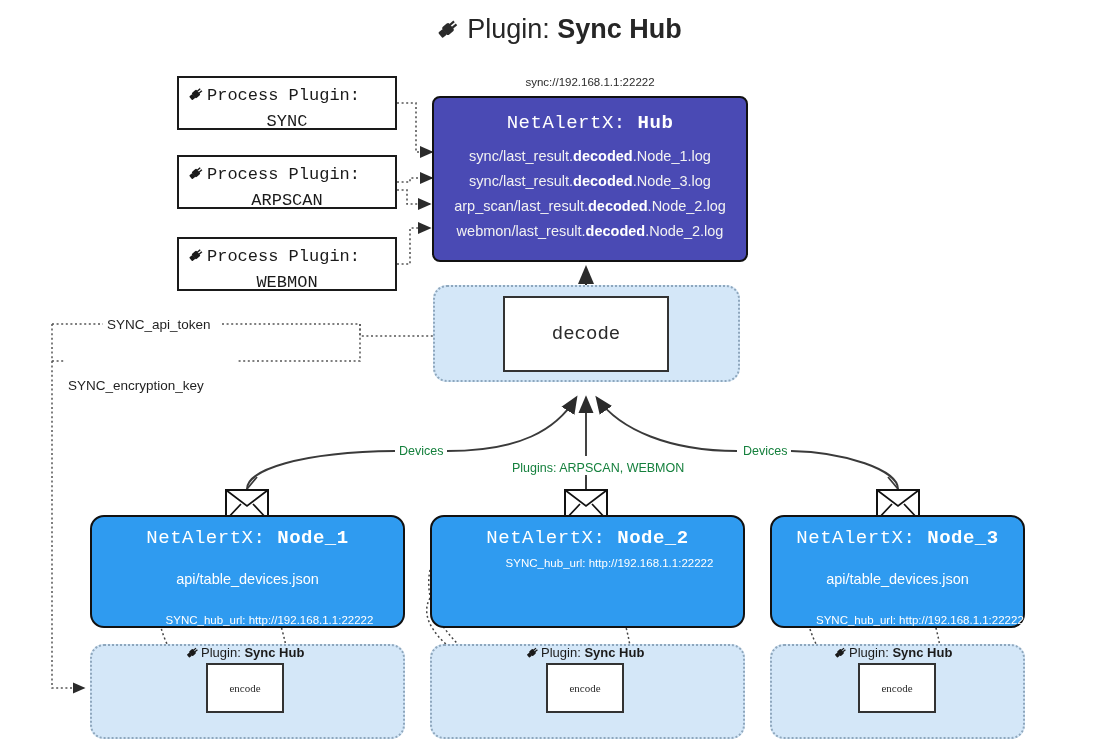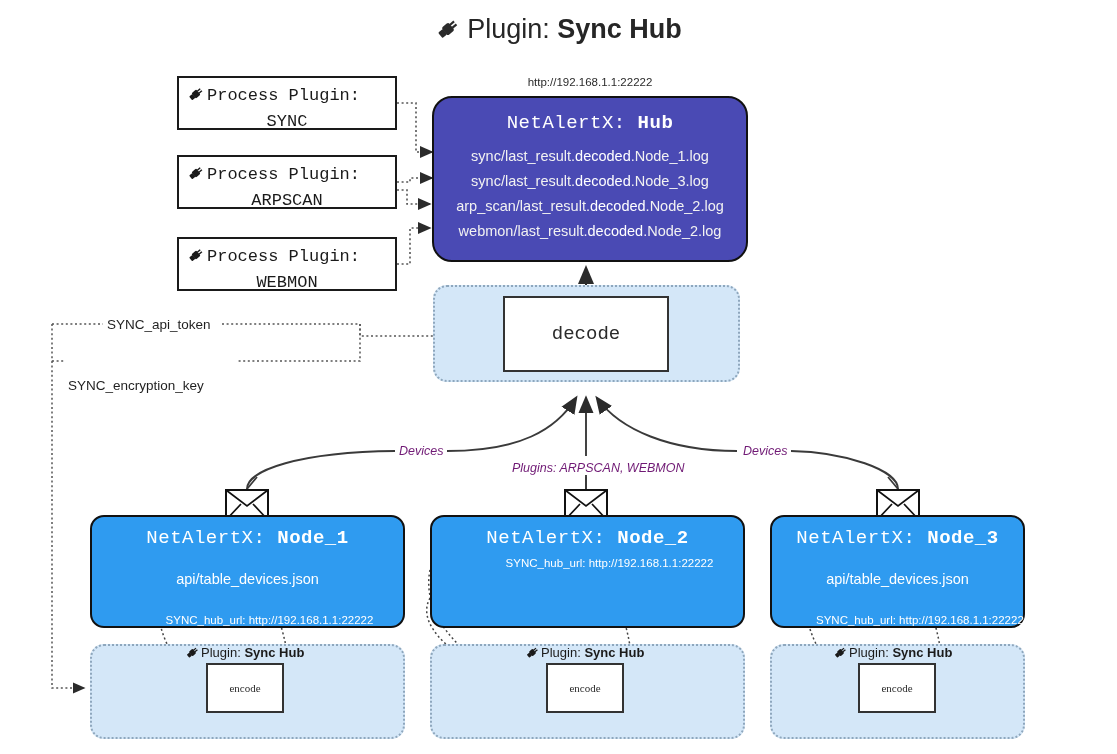--- a/index.html
+++ b/index.html
@@ -35,35 +35,35 @@
     font-size:17px;color:#1a1a1a;line-height:1.35;
     text-align:center;padding-top:7px;
   }
   .procbox .l1{display:block;white-space:nowrap;text-align:left;padding-left:8px;}
   .procbox .l2{display:block;}
   .procbox .plug{display:inline-block;vertical-align:-3px;margin-right:2px;}
 
   
   #hub{
     left:432px;top:96px;width:316px;height:166px;
-    background:#4a4ab4;border:2px solid #111;border-radius:20px;
+    background:#4a4ab4;border:2px solid #111;border-radius:8px;
     color:#ffffff;
   }
   #hub .hubtitle{
     font-family:"Liberation Mono","DejaVu Sans Mono",monospace;
     font-size:19px;text-align:center;margin-top:14px;letter-spacing:.5px;
     white-space:nowrap;
   }
   #hub .hubtitle b{font-weight:bold;}
   #hub .logs{margin-top:10px;}
   #hub .log{
     font-size:14.5px;line-height:25px;text-align:center;white-space:nowrap;
     color:#f2f2f2;
   }
-  #hub .log b{font-weight:normal;color:#ffffff;}
+  #hub .log b{font-weight:bold;color:#ffffff;}
 
   
   #decode-group{
     left:433px;top:285px;width:307px;height:97px;
     background:#d4e7f8;border:2px dotted #8ea7bd;border-radius:14px;
   }
   #decode-box{
     left:503px;top:296px;width:166px;height:76px;
     background:#ffffff;border:2px solid #333;
     font-family:"Liberation Mono","DejaVu Sans Mono",monospace;
@@ -74,22 +74,22 @@
   
   .keylabel{
     font-size:13.5px;color:#1f1f1f;background:#ffffff;
     padding:0 4px;white-space:nowrap;
   }
   #k-token{left:103px;top:317px;}
   #k-enc{left:64px;top:354px;margin-top:24px;}
 
   
   .edgelabel{
-    font-size:12.5px;color:#701a75;background:#ffffff;
-    padding:0 4px;white-space:nowrap;text-align:center;font-style:italic;
+    font-size:12.5px;color:#15803d;background:#ffffff;
+    padding:0 4px;white-space:nowrap;text-align:center;
   }
   #lbl-dev-left{left:395px;top:444px;}
   #lbl-dev-right{left:739px;top:444px;}
   #lbl-plugins{left:508px;top:461px;}
 
   
   .nodebox{
     height:113px;background:#2f9bf0;border:2px solid #111;border-radius:14px;
     color:#ffffff;top:515px;
   }
@@ -157,21 +157,21 @@
         <g transform="rotate(-40 13 13)">
           <rect x="3" y="9.5" width="6" height="7" rx="1.2" fill="#2b2b2b"></rect>
           <rect x="8.5" y="8" width="9" height="10" rx="2" fill="#2b2b2b"></rect>
           <rect x="17" y="10" width="5.5" height="2.2" fill="#2b2b2b"></rect>
           <rect x="17" y="13.8" width="5.5" height="2.2" fill="#2b2b2b"></rect>
         </g>
       </svg>
     </span><span>Plugin: </span><span class="b">Sync Hub</span>
   </div>
 
-  <div class="node" id="hub-url">http://192.168.1.1:22222</div>
+  <div class="node" id="hub-url">sync://192.168.1.1:22222</div>
 
   <svg class="layer">
     <defs>
       <marker id="arrowSolid" markerWidth="9" markerHeight="9" refX="7.5" refY="4.5" orient="auto">
         <path d="M0,0.8 L8.5,4.5 L0,8.2 z" fill="#2b2b2b"></path>
       </marker>
       <marker id="arrowUp" markerWidth="10" markerHeight="10" refX="8" refY="5" orient="auto">
         <path d="M0,1 L9.5,5 L0,9 z" fill="#2b2b2b"></path>
       </marker>
     </defs>

